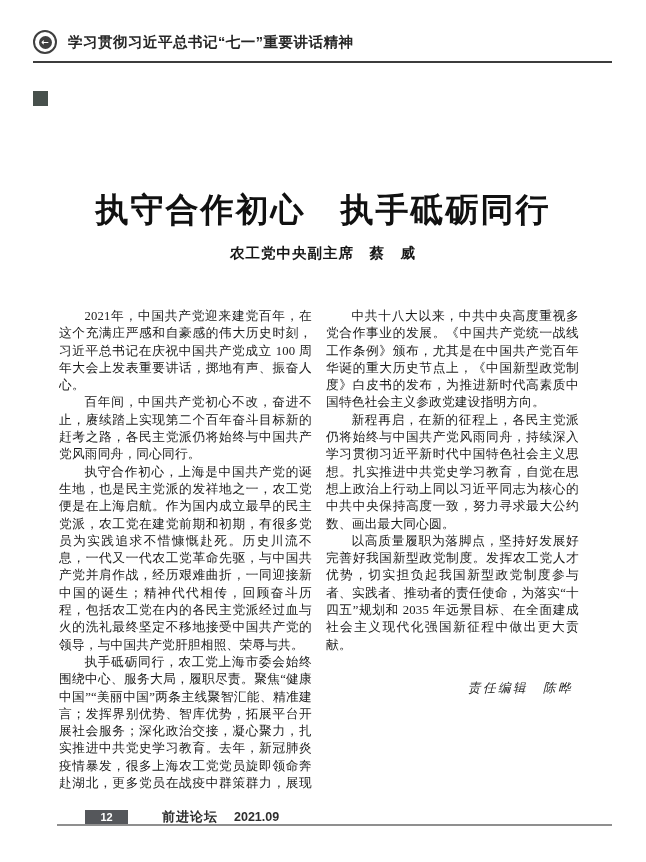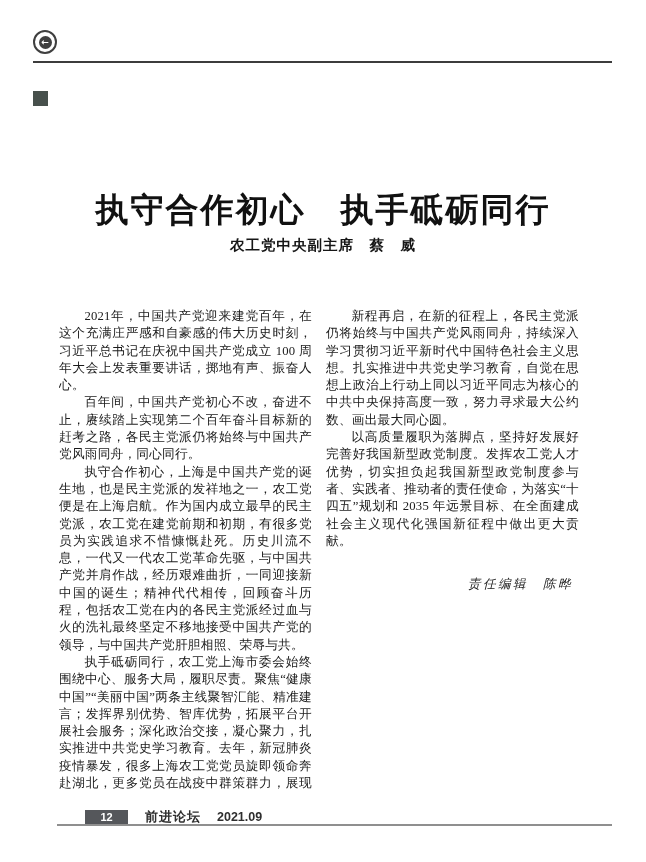--- a/index.html
+++ b/index.html
@@ -32,21 +32,21 @@
     position:absolute; left:33px; top:91px; width:15px; height:15px;
     background:#47504c;
   }
   
   .title {
     position:absolute; top:188px; left:0; width:100%; text-align:center;
     font-family:"Liberation Sans","DejaVu Sans",sans-serif; font-weight:bold;
     font-size:33px; color:#111111; letter-spacing:2px; white-space:nowrap;
   }
   .byline {
-    position:absolute; top:236px; left:0; width:100%; text-align:center;
+    position:absolute; top:244px; left:0; width:100%; text-align:center;
     font-family:"Liberation Sans","DejaVu Sans",sans-serif; font-weight:bold;
     font-size:14.5px; color:#161616; letter-spacing:1px;
   }
   
   .columns {
     position:absolute; left:59px; top:308px; width:528px;
     display:flex; gap:14px;
   }
   .col {
     width:253px; height:482px; overflow:hidden;
@@ -61,57 +61,59 @@
   
   .footer {
     position:absolute; left:57px; top:810px; width:555px; height:14px;
     display:flex; align-items:center;padding-left:28px;
   }
   .page-num {
     background:#55575b; color:#ffffff; width:43px; height:14px;
     font:bold 11px/14px "Liberation Sans","DejaVu Sans",sans-serif; text-align:center;
   }
   .journal {
-    margin-left:17px; font-family:"Liberation Sans","DejaVu Sans",sans-serif;
+    margin-left:34px; font-family:"Liberation Sans","DejaVu Sans",sans-serif;
     font-weight:bold; font-size:13px; color:#2e2e2e; letter-spacing:1px;
   }
   .issue {
     margin-left:16px; font-family:"Liberation Sans","DejaVu Sans",sans-serif;
     font-weight:bold; font-size:12.5px; color:#2e2e2e;
   }
   .footer-rule {
     position:absolute; left:57px; top:824px; width:555px; height:0;
     border-top:2px solid #8f8f8f;
   }
 </style>
 </head>
 <body>
 
 <div class="page">
 
   <div class="header">
     <span class="logo">
       <span class="logo-inner">←</span>
     </span>
+    <span class="header-title">学习贯彻习近平总书记“七一”重要讲话精神</span>
   </div>
 
   <div class="section-marker"></div>
 
   <div class="title">执守合作初心　执手砥砺同行</div>
 
   <div class="byline">农工党中央副主席　蔡　威</div>
 
   <div class="columns">
     <div class="col">
       <p>2021年，中国共产党迎来建党百年，在这个充满庄严感和自豪感的伟大历史时刻，习近平总书记在庆祝中国共产党成立 100 周年大会上发表重要讲话，掷地有声、振奋人心。</p>
       <p>百年间，中国共产党初心不改，奋进不止，赓续踏上实现第二个百年奋斗目标新的赶考之路，各民主党派仍将始终与中国共产党风雨同舟，同心同行。</p>
       <p>执守合作初心，上海是中国共产党的诞生地，也是民主党派的发祥地之一，农工党便是在上海启航。作为国内成立最早的民主党派，农工党在建党前期和初期，有很多党员为实践追求不惜慷慨赴死。历史川流不息，一代又一代农工党革命先驱，与中国共产党并肩作战，经历艰难曲折，一同迎接新中国的诞生；精神代代相传，回顾奋斗历程，包括农工党在内的各民主党派经过血与火的洗礼最终坚定不移地接受中国共产党的领导，与中国共产党肝胆相照、荣辱与共。</p>
       <p>执手砥砺同行，农工党上海市委会始终围绕中心、服务大局，履职尽责。聚焦“健康中国”“美丽中国”两条主线聚智汇能、精准建言；发挥界别优势、智库优势，拓展平台开展社会服务；深化政治交接，凝心聚力，扎实推进中共党史学习教育。去年，新冠肺炎疫情暴发，很多上海农工党党员旋即领命奔赴湖北，更多党员在战疫中群策群力，展现出坚韧不拔的顽强斗志。</p>
     </div>
     <div class="col">
+      <p>中共十八大以来，中共中央高度重视多党合作事业的发展。《中国共产党统一战线工作条例》颁布，尤其是在中国共产党百年华诞的重大历史节点上，《中国新型政党制度》白皮书的发布，为推进新时代高素质中国特色社会主义参政党建设指明方向。</p>
       <p>新程再启，在新的征程上，各民主党派仍将始终与中国共产党风雨同舟，持续深入学习贯彻习近平新时代中国特色社会主义思想。扎实推进中共党史学习教育，自觉在思想上政治上行动上同以习近平同志为核心的中共中央保持高度一致，努力寻求最大公约数、画出最大同心圆。</p>
       <p>以高质量履职为落脚点，坚持好发展好完善好我国新型政党制度。发挥农工党人才优势，切实担负起我国新型政党制度参与者、实践者、推动者的责任使命，为落实“十四五”规划和 2035 年远景目标、在全面建成社会主义现代化强国新征程中做出更大贡献。</p>
       <div class="editor">责任编辑　陈晔</div>
     </div>
   </div>
 
   <div class="footer">
     <span class="page-num">12</span>
     <span class="journal">前进论坛</span>
     <span class="issue">2021.09</span>

